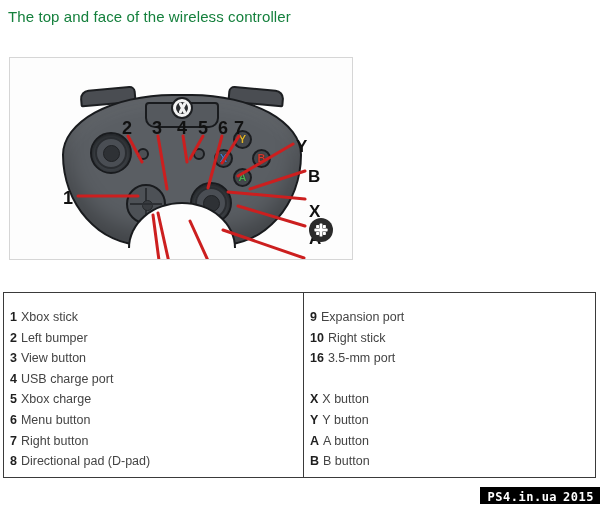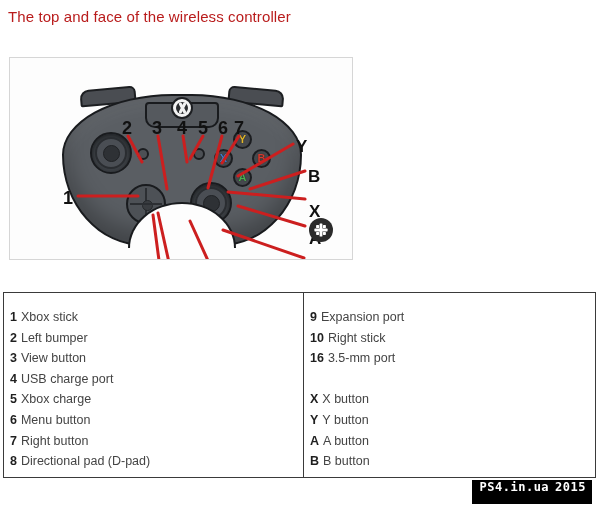--- a/index.html
+++ b/index.html
@@ -17,21 +17,21 @@
     color: #3b3b3b;
   }
 
   
   .page-title {
     position: absolute;
     left: 8px;
     top: 8px;
     font-size: 15px;
     font-weight: 400;
-    color: #b91c1c;
+    color: #15803d;
     letter-spacing: 0.1px;
     white-space: nowrap;
   }
 
   
   .figure-frame {
     position: absolute;
     left: 9px;
     top: 57px;
     width: 344px;
@@ -308,31 +308,31 @@
     color: #1f1f1f;
     margin-right: 4px;
   }
   .legend-row.spacer {
     height: 20.6px;
   }
 
   
   .watermark {
     position: absolute;
-    right: 8px;
+    right: 0;
     bottom: 2px;
-    height: 24px;
+    height: 17px;
     background: #000000;
     color: #ffffff;
     font-family: "DejaVu Sans Mono", "Liberation Mono", monospace;
     font-size: 12px;
     font-weight: 700;
     letter-spacing: 0.5px;
     display: flex;
-    align-items: flex-start;
+    align-items: flex-end;
     padding: 0 6px 0 8px;
   }
   .watermark .wm-year { margin-left: 6px; }
 </style>
 </head>
 <body>
 
 <div class="page-title">The top and face of the wireless controller</div>
 
 <div class="figure-frame">

